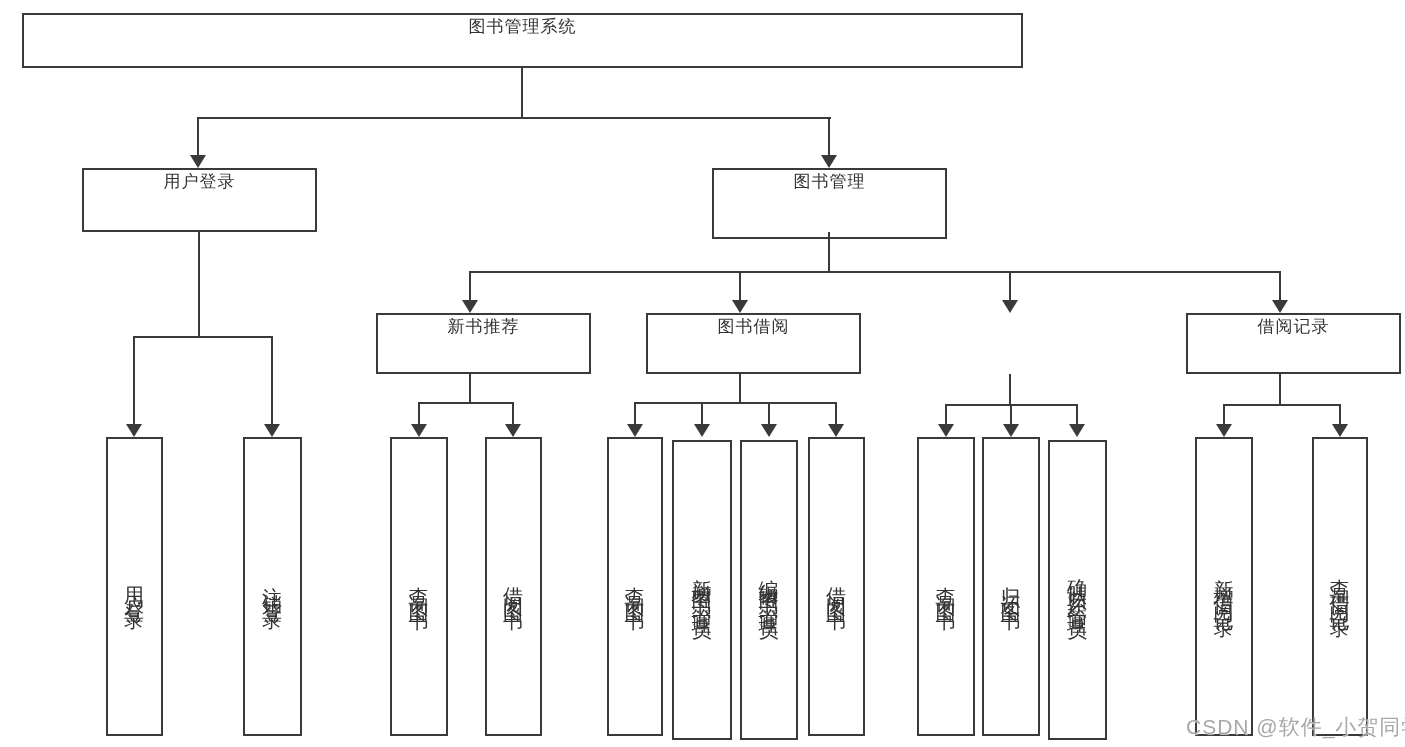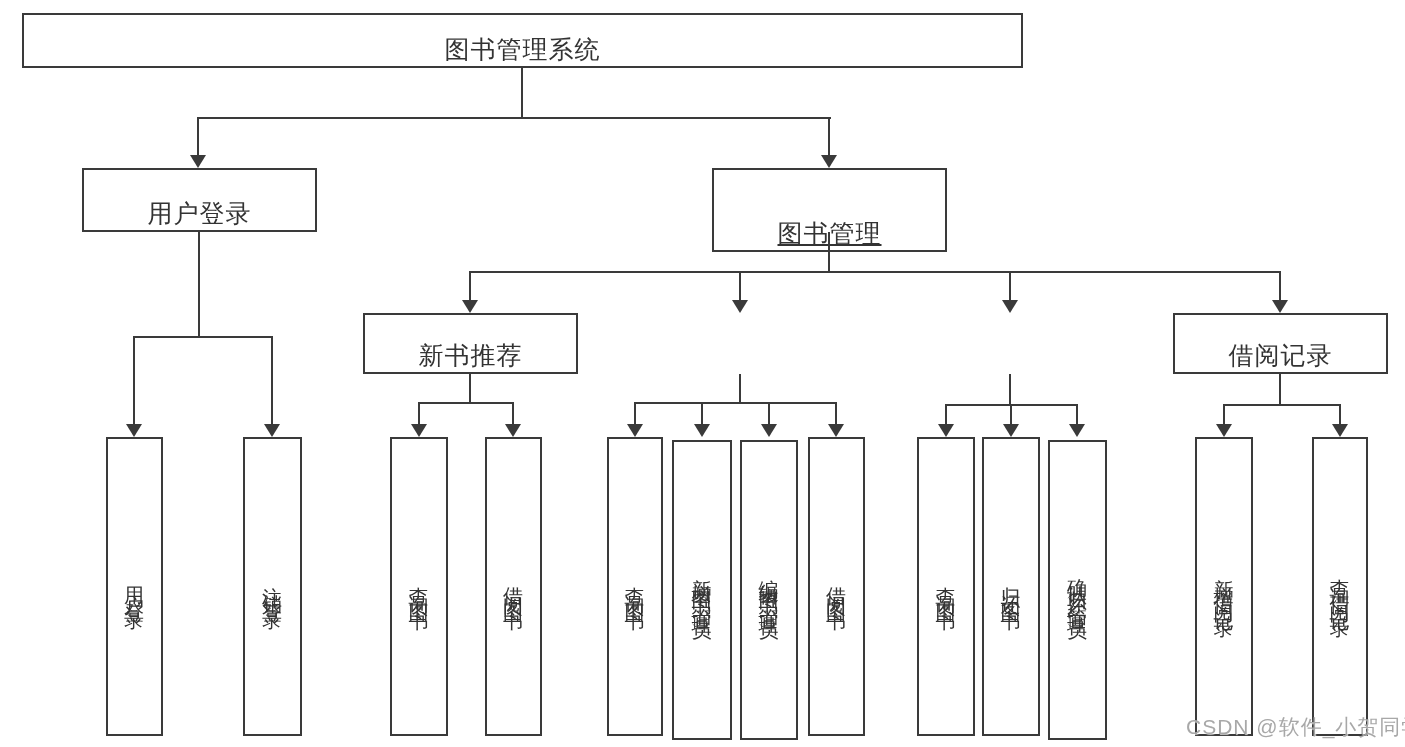--- a/index.html
+++ b/index.html
@@ -2,28 +2,28 @@
 <html><head>
 <meta charset="utf-8">
 <style>
   html,body{margin:0;padding:0;background:#fff;}
   #canvas{
     position:relative;width:1405px;height:747px;background:#fff;overflow:hidden;
     font-family:"Liberation Sans","DejaVu Sans",sans-serif;color:#333;
   }
   .box{
     position:absolute;box-sizing:border-box;border:2px solid #3a3a3a;background:#fff;
-    display:flex;align-items:flex-end;justify-content:center;
-    font-size:25px;letter-spacing:1px;color:#333;
+    display:flex;align-items:flex-start;justify-content:center;
+    font-size:17px;letter-spacing:1px;color:#333;
   }
   
   .b-root{left:22px;top:13px;width:1001px;height:55px;}
   .b-login{left:82px;top:168px;width:235px;height:64px;}
-  .b-mgmt{left:712px;top:168px;width:235px;height:84px;text-decoration:underline;}
-  .b-l3{width:215px;height:61px;top:313px;}
+  .b-mgmt{left:712px;top:168px;width:235px;height:71px;}
+  .b-l3{width:215px;height:61px;top:313px;margin-left:13px;}
   .b-newbook{left:363px;}
   .b-borrow{left:633px;}
   .b-current{left:903px;}
   .b-record{left:1173px;}
   
   .vbox{
     position:absolute;box-sizing:border-box;border:2px solid #3a3a3a;background:#fff;
     display:flex;align-items:center;justify-content:center;top:437px;height:299px;
   }
   .vbox span{
@@ -96,20 +96,23 @@
   <div class="vline" style="left:739px;top:271px;height:29px;"></div>
   <div class="arrow" style="left:732px;top:300px;"></div>
   <div class="vline" style="left:1009px;top:271px;height:29px;"></div>
   <div class="arrow" style="left:1002px;top:300px;"></div>
   <div class="vline" style="left:1279px;top:271px;height:29px;"></div>
   <div class="arrow" style="left:1272px;top:300px;"></div>
 
   <div class="box b-l3 b-newbook">
     <span>新书推荐</span>
   </div>
+  <div class="box b-l3 b-borrow">
+    <span>图书借阅</span>
+  </div>
   <div class="box b-l3 b-record">
     <span>借阅记录</span>
   </div>
 
   <div class="vline" style="left:469px;top:374px;height:28px;"></div>
   <div class="hline" style="left:418px;top:402px;width:96px;"></div>
   <div class="vline" style="left:418px;top:402px;height:22px;"></div>
   <div class="arrow" style="left:411px;top:424px;"></div>
   <div class="vline" style="left:512px;top:402px;height:22px;"></div>
   <div class="arrow" style="left:505px;top:424px;"></div>

